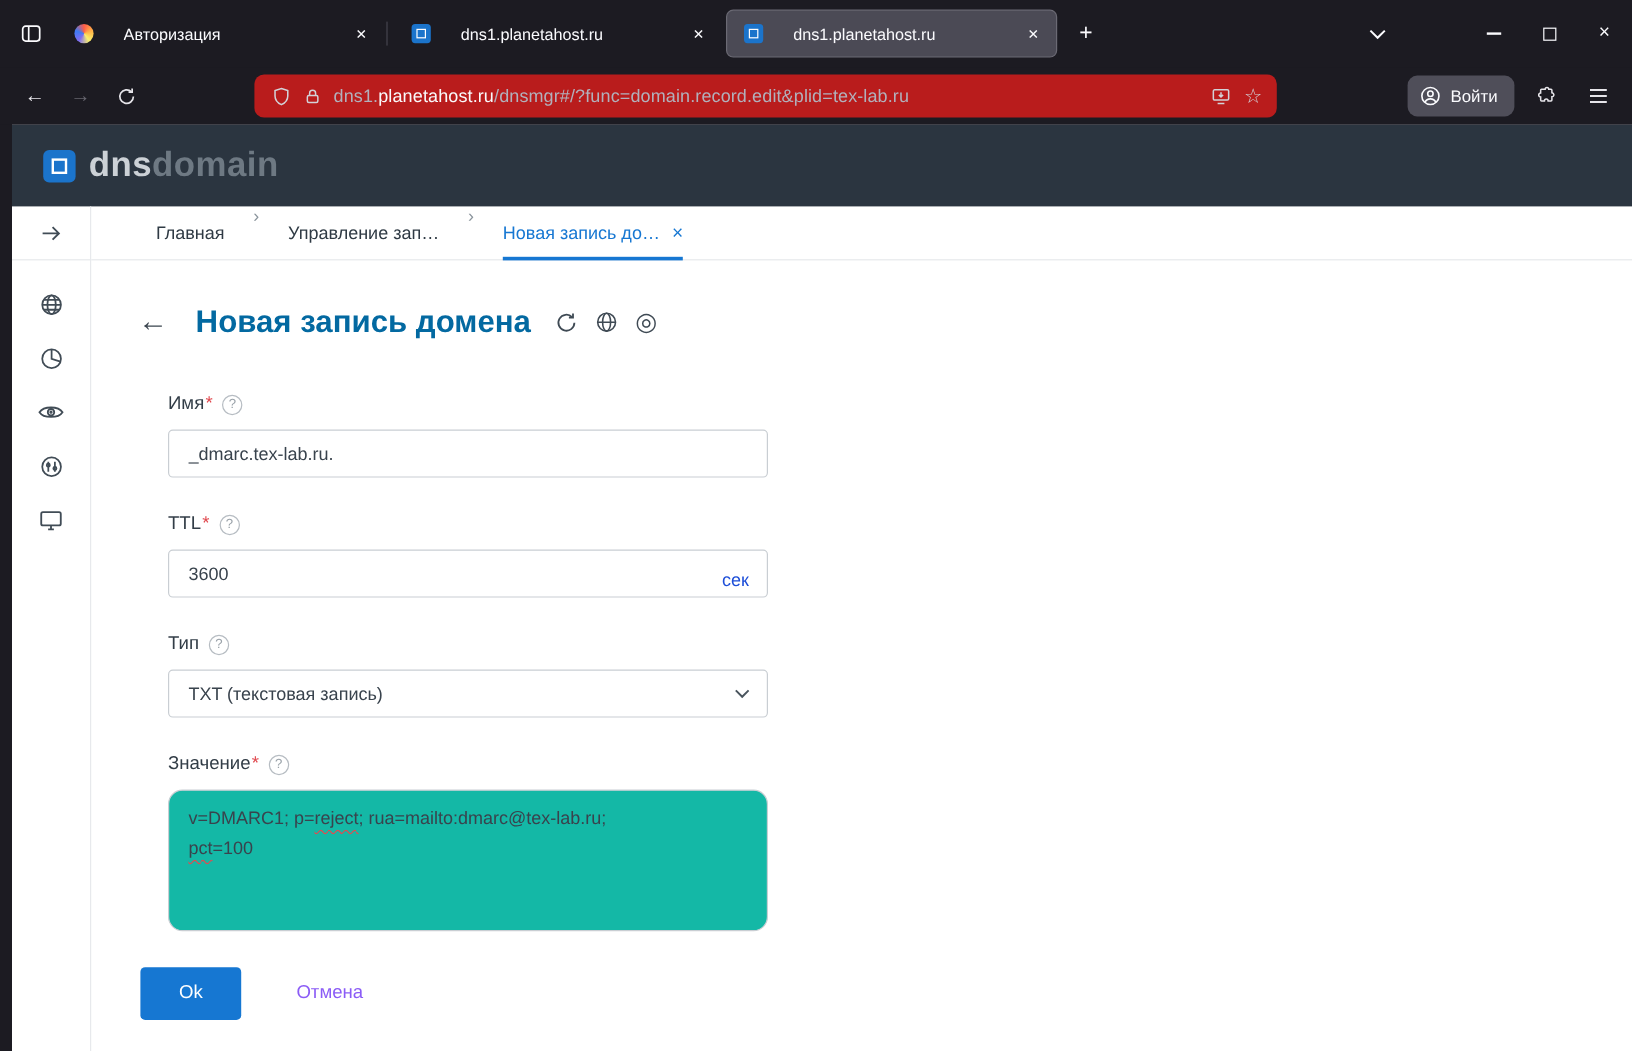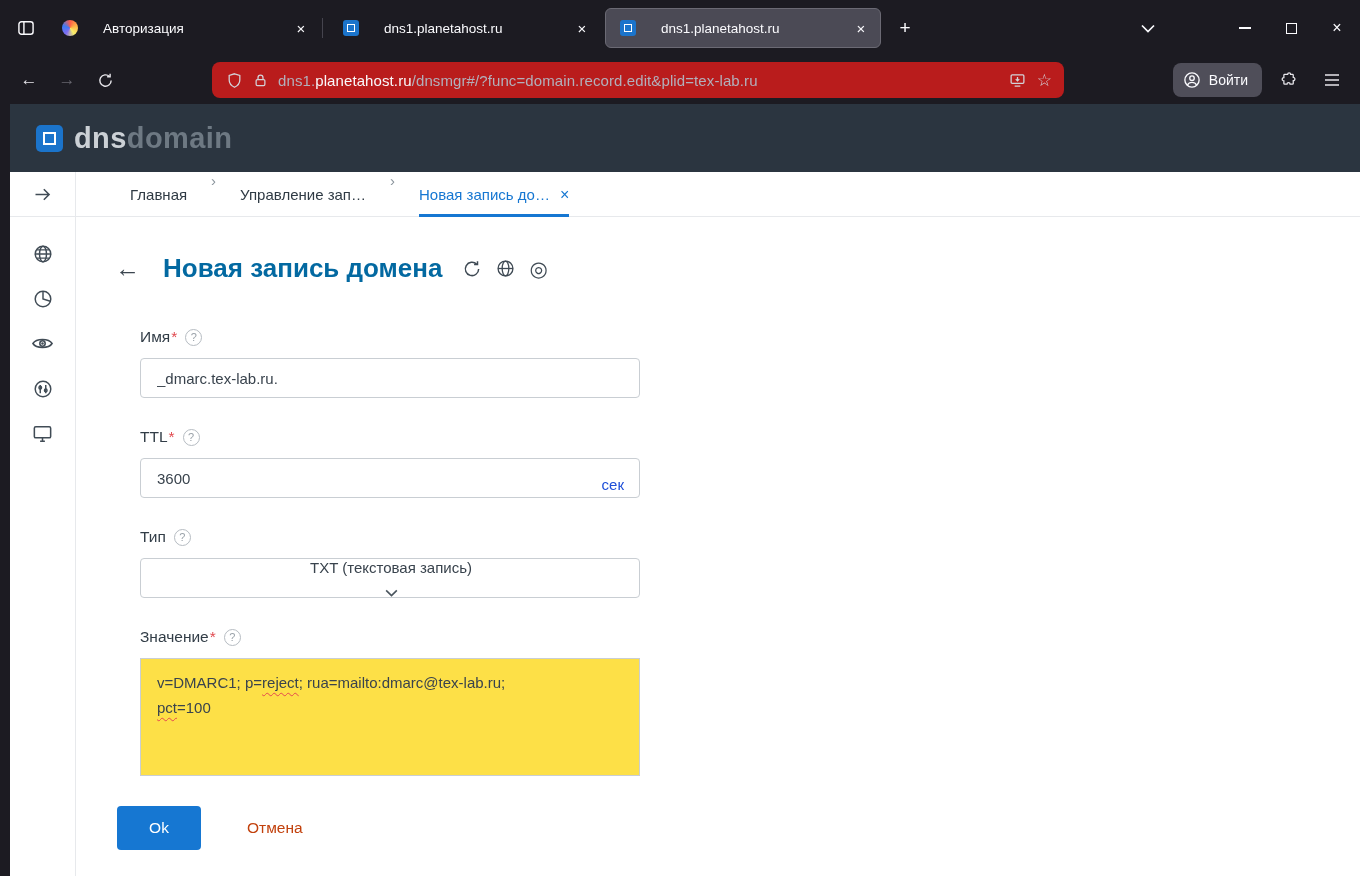--- a/index.html
+++ b/index.html
@@ -142,37 +142,37 @@
     background:#fff; display:block;
   }
   .input-wrap{ position:relative; width:500px; }
   .input-suffix{
     position:absolute; right:16px; top:50%; transform:translateY(calc(-50% + 6px));
     font-size:15px; color:#1d4ed8;
   }
   .select{
     margin-top:12px; width:500px; height:40px; border:1px solid #c9ced3; border-radius:4px;
     padding:0 14px 0 16px; display:flex; align-items:center; justify-content:space-between;
-    font-size:15px; color:#39434d; background:#fff;flex-direction:column;
+    font-size:15px; color:#39434d; background:#fff;
   }
   .textarea{
-    margin-top:12px; width:500px; height:118px; border:1px solid #c9ced3; border-radius:0;
-    padding:11px 16px; font-size:15px; color:#39434d; line-height:25px; background:#fde047;
+    margin-top:12px; width:500px; height:118px; border:1px solid #c9ced3; border-radius:12px;
+    padding:11px 16px; font-size:15px; color:#39434d; line-height:25px; background:#14b8a6;
   }
   .misspell{
     text-decoration-line:underline; text-decoration-style:wavy;
     text-decoration-color:#e4494e; text-decoration-thickness:1px;
     text-underline-offset:4px;
   }
   .actions{ margin:4px 0 0 41px; display:flex; align-items:center; }
   .ok-button{
     width:84px; height:44px; background:#1677d2; color:#ffffff; font-size:15.5px;
     border-radius:4px;
   }
-  .cancel-link{ margin-left:46px; color:#c2410c; font-size:15.5px; }
+  .cancel-link{ margin-left:46px; color:#8b5cf6; font-size:15.5px; }
   svg{ display:block; }
 </style>
 </head>
 <body>
 
 <div class="tabstrip">
   <button class="chrome-btn fxview">
     <svg width="20" height="20" viewBox="0 0 24 24" fill="none" stroke="#fbfbfe" stroke-width="1.7">
       <rect x="3.5" y="4.5" width="17" height="15" rx="3"></rect>
         <path d="M9.5 4.5v15"></path>

